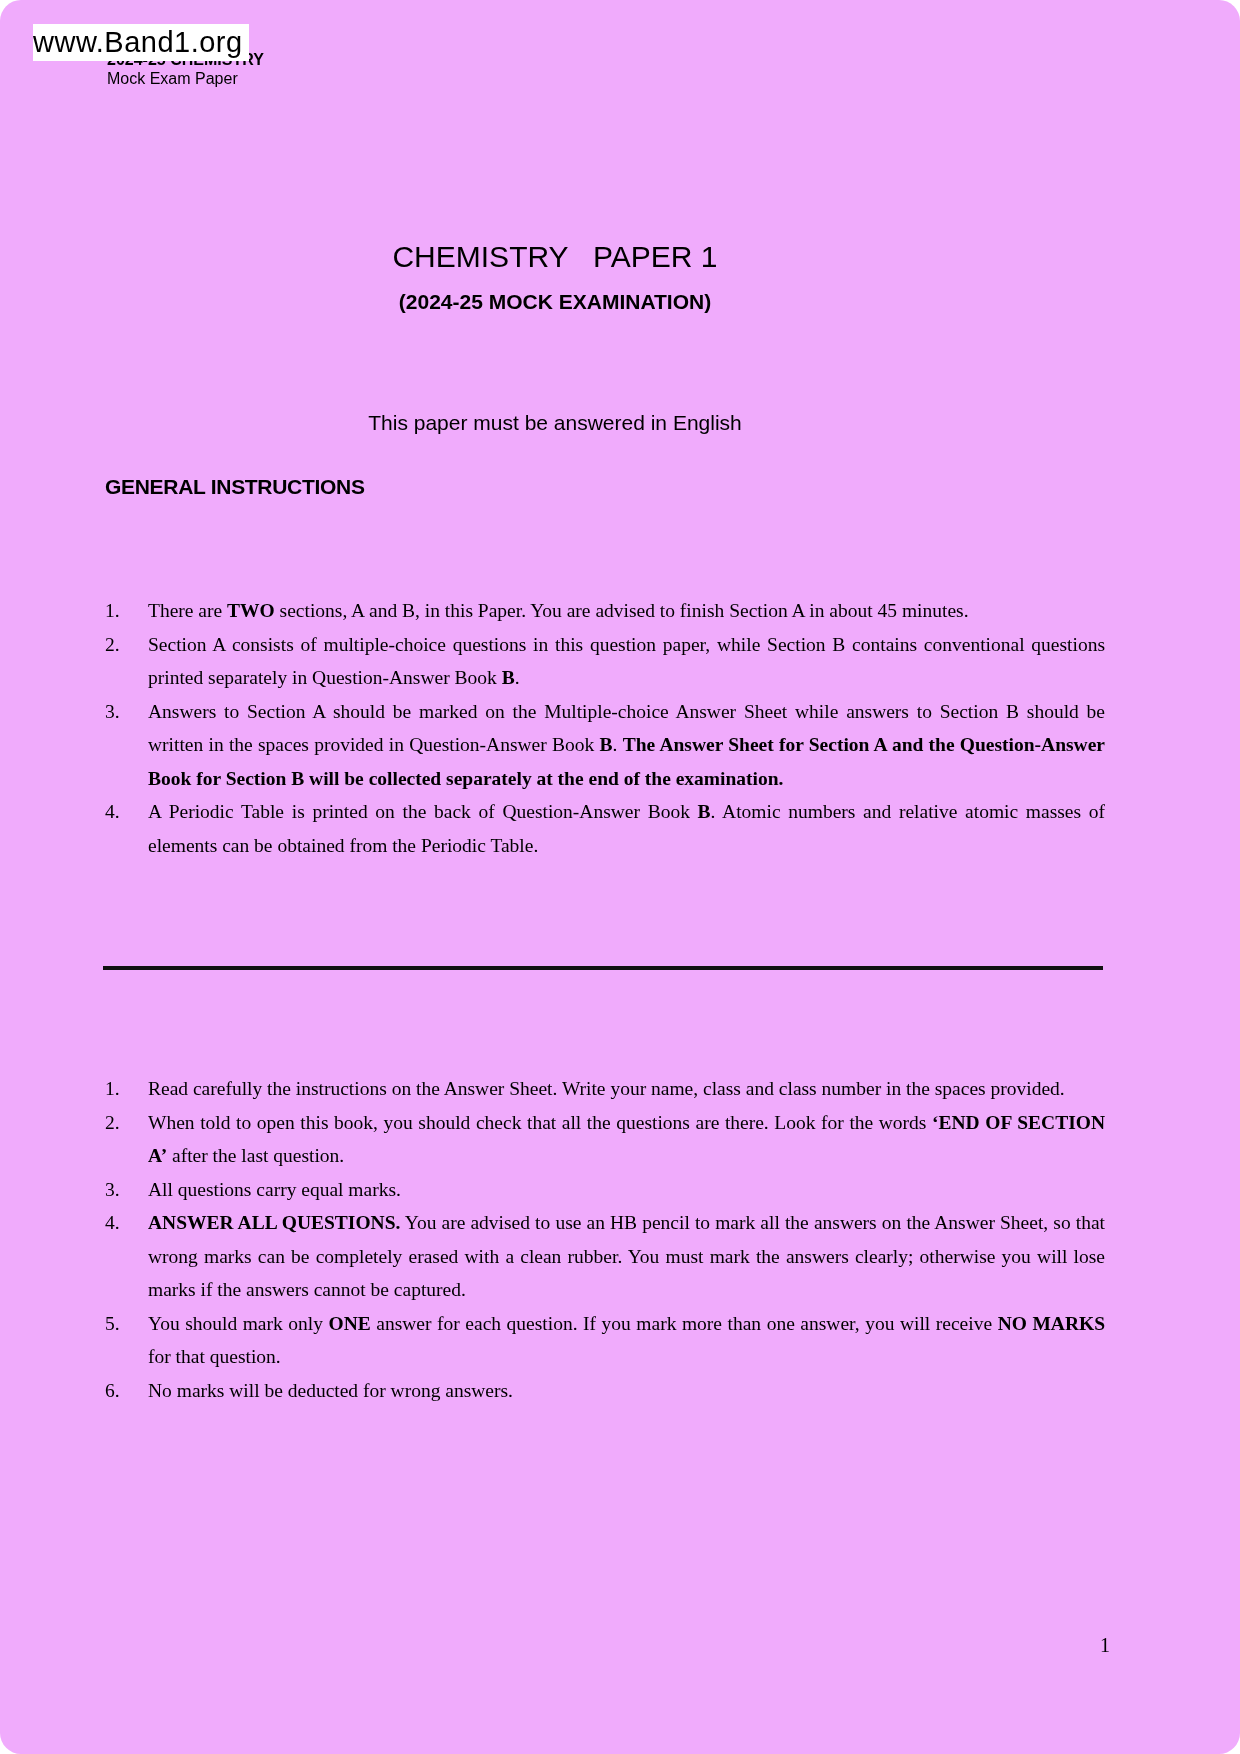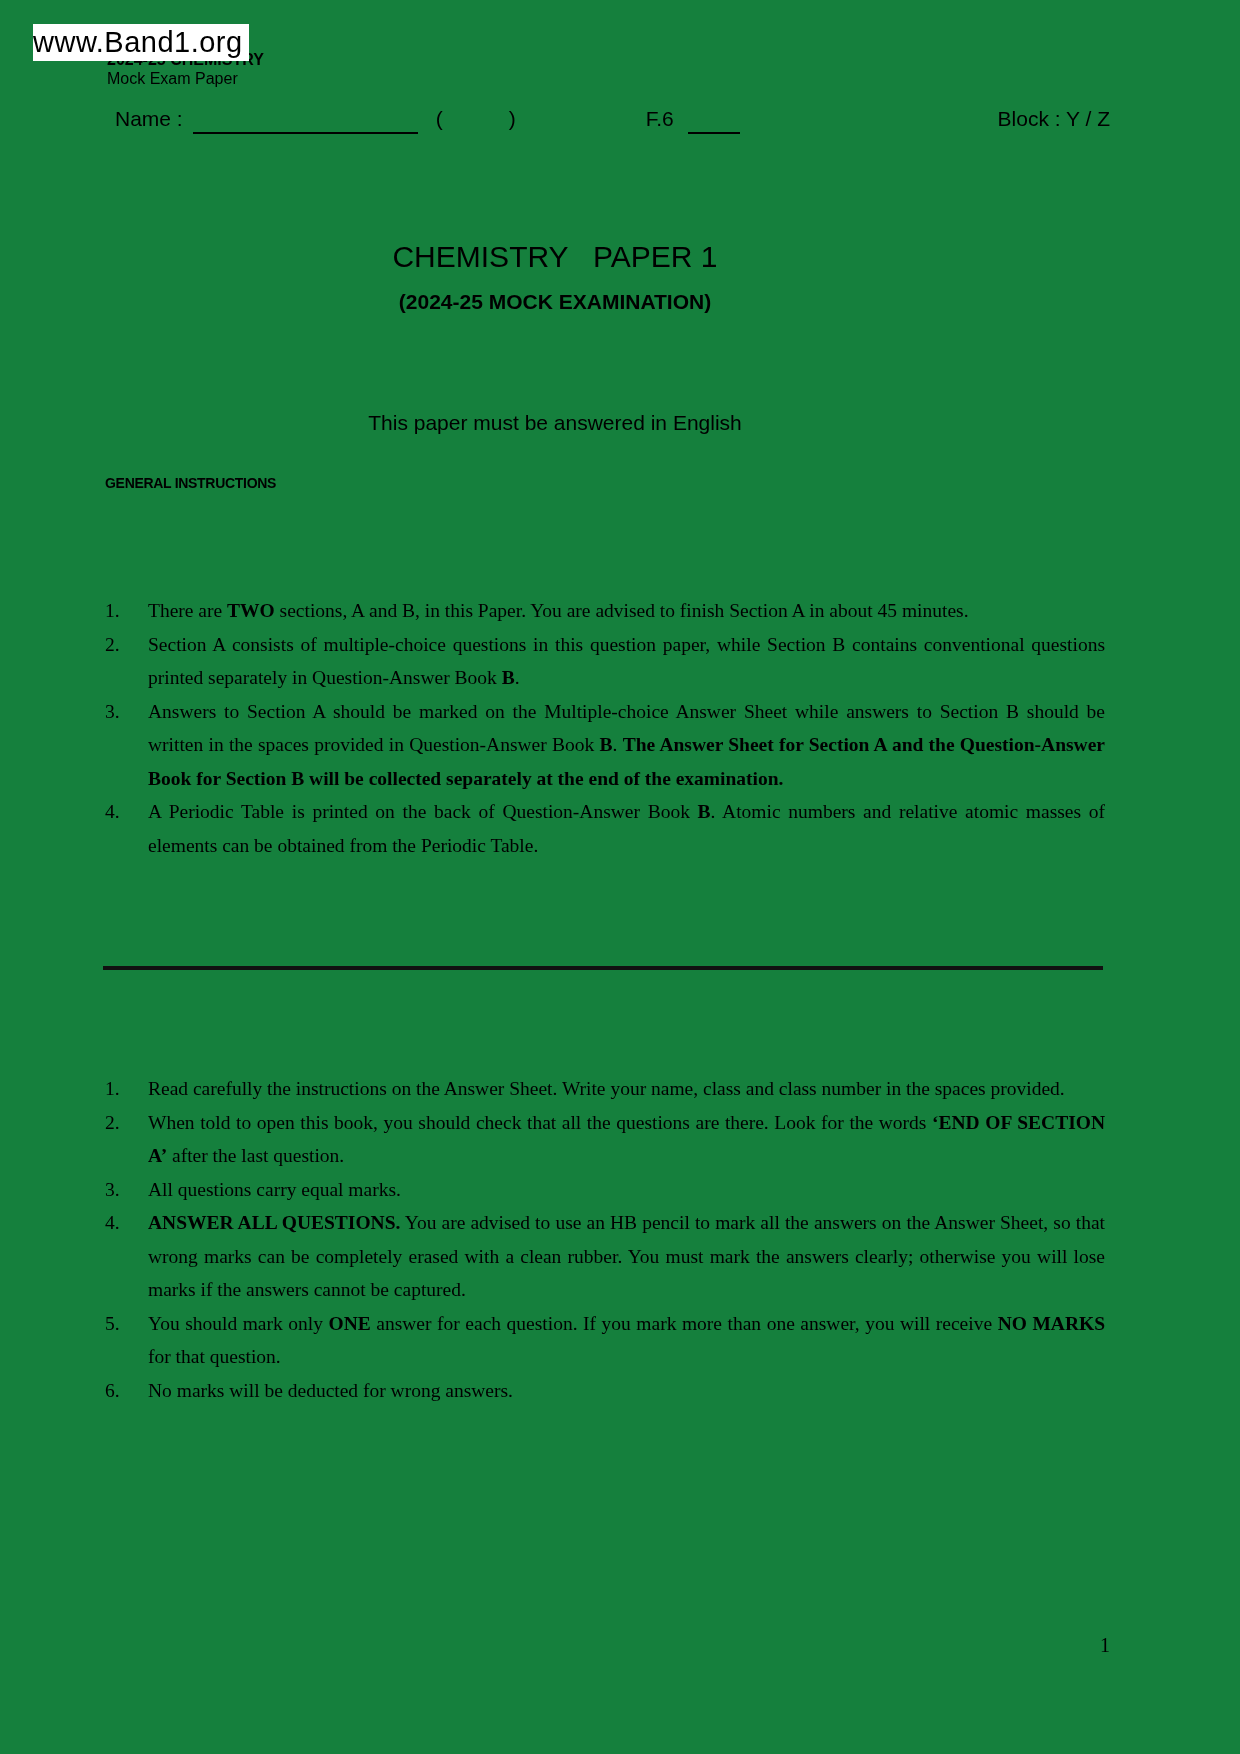--- a/index.html
+++ b/index.html
@@ -2,22 +2,23 @@
 <html><head>
 <meta charset="utf-8">
 <style>
   * { margin: 0; padding: 0; box-sizing: border-box; }
   html, body { background: #ffffff; }
   body { width: 1240px; font-family: "Liberation Serif", serif; color: #000; }
   .page {
     position: relative;
     width: 1240px;
     height: 1754px;
-    background: #15803d;
+    background: #f0abfc;
     overflow: hidden;
+    border-radius: 21px;
   }
 
   
   .watermark {
     position: absolute;
     top: 24px; left: 33px;
     font-family: "Liberation Sans", sans-serif;
     font-size: 29px;
     letter-spacing: 0.5px;
     background: #ffffff;
@@ -62,21 +63,21 @@
   .college   { top: 170px; font-size: 21px; font-weight: bold; }
   .paper-title { top: 240px; font-size: 30px; font-weight: normal; white-space: pre; }
   .subtitle  { top: 290px; font-size: 21px; font-weight: bold; }
   .time-allowed { top: 352px; font-size: 21px; }
   .lang-note { top: 411px; font-size: 21px; }
 
   .section-heading {
     position: absolute;
     left: 105px;
     font-family: "Liberation Sans", sans-serif;
-    font-size: 14px;
+    font-size: 21px;
     font-weight: bold;
     letter-spacing: -0.3px;
   }
   .gen-heading { top: 475px; }
   .seca-heading { top: 1001px; }
 
   
   .inst-list {
     position: absolute;
     left: 105px; width: 1000px;
@@ -109,29 +110,20 @@
 
 <div class="page">
 
   <div class="watermark">www.Band1.org</div>
 
   <div class="corner">
     <div class="l1">2024-25 CHEMISTRY</div>
     <div class="l2">Mock Exam Paper</div>
   </div>
 
-  <div class="name-row">
-    <span>Name :</span>
-    <span class="blank name-blank"></span>
-    <span class="paren-open">(</span>
-    <span class="paren-close">)</span>
-    <span class="form-label">F.6</span>
-    <span class="blank class-blank"></span>
-    <span class="block-label">Block : Y / Z</span>
-  </div>
 
   <div class="centered paper-title">CHEMISTRY   PAPER 1</div>
   <div class="centered subtitle">(2024-25 MOCK EXAMINATION)</div>
   <div class="centered lang-note">This paper must be answered in English</div>
 
   <div class="section-heading gen-heading">GENERAL INSTRUCTIONS</div>
   <div class="inst-list gen-list">
       <div class="li-row">
         <div class="li-num">1.</div>
         <div class="li-text"><span>There are </span><span class="b">TWO</span><span> sections, A and B, in this Paper. You are advised to finish Section A in about 45 minutes.</span></div>

